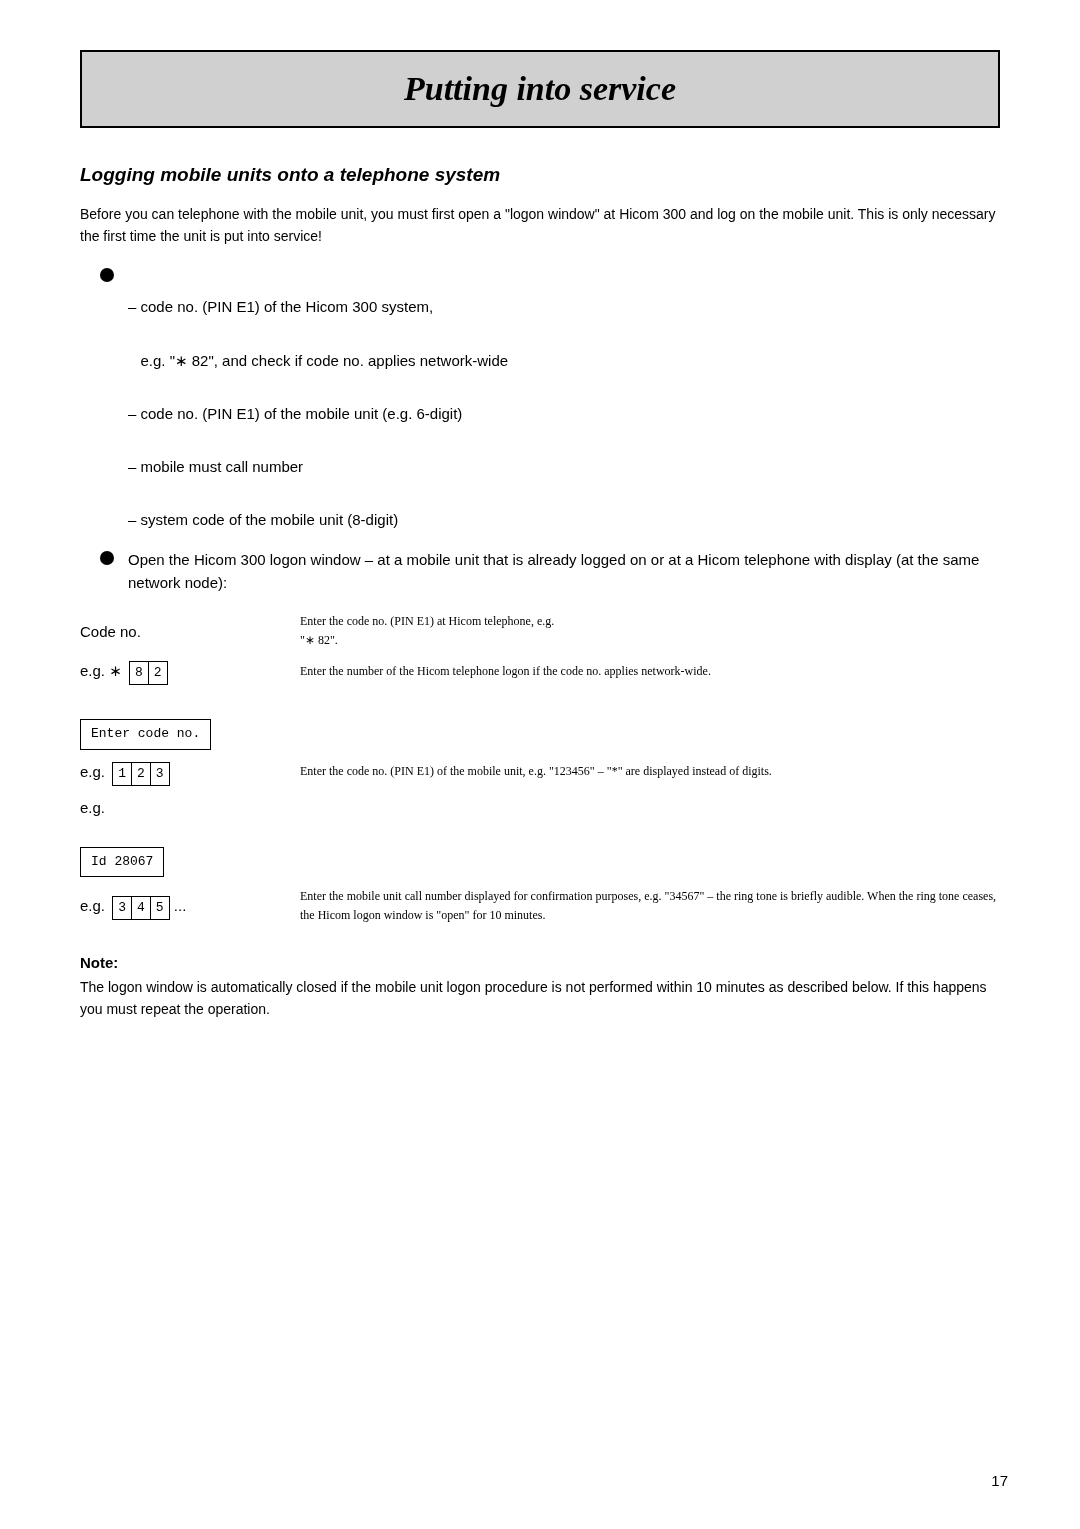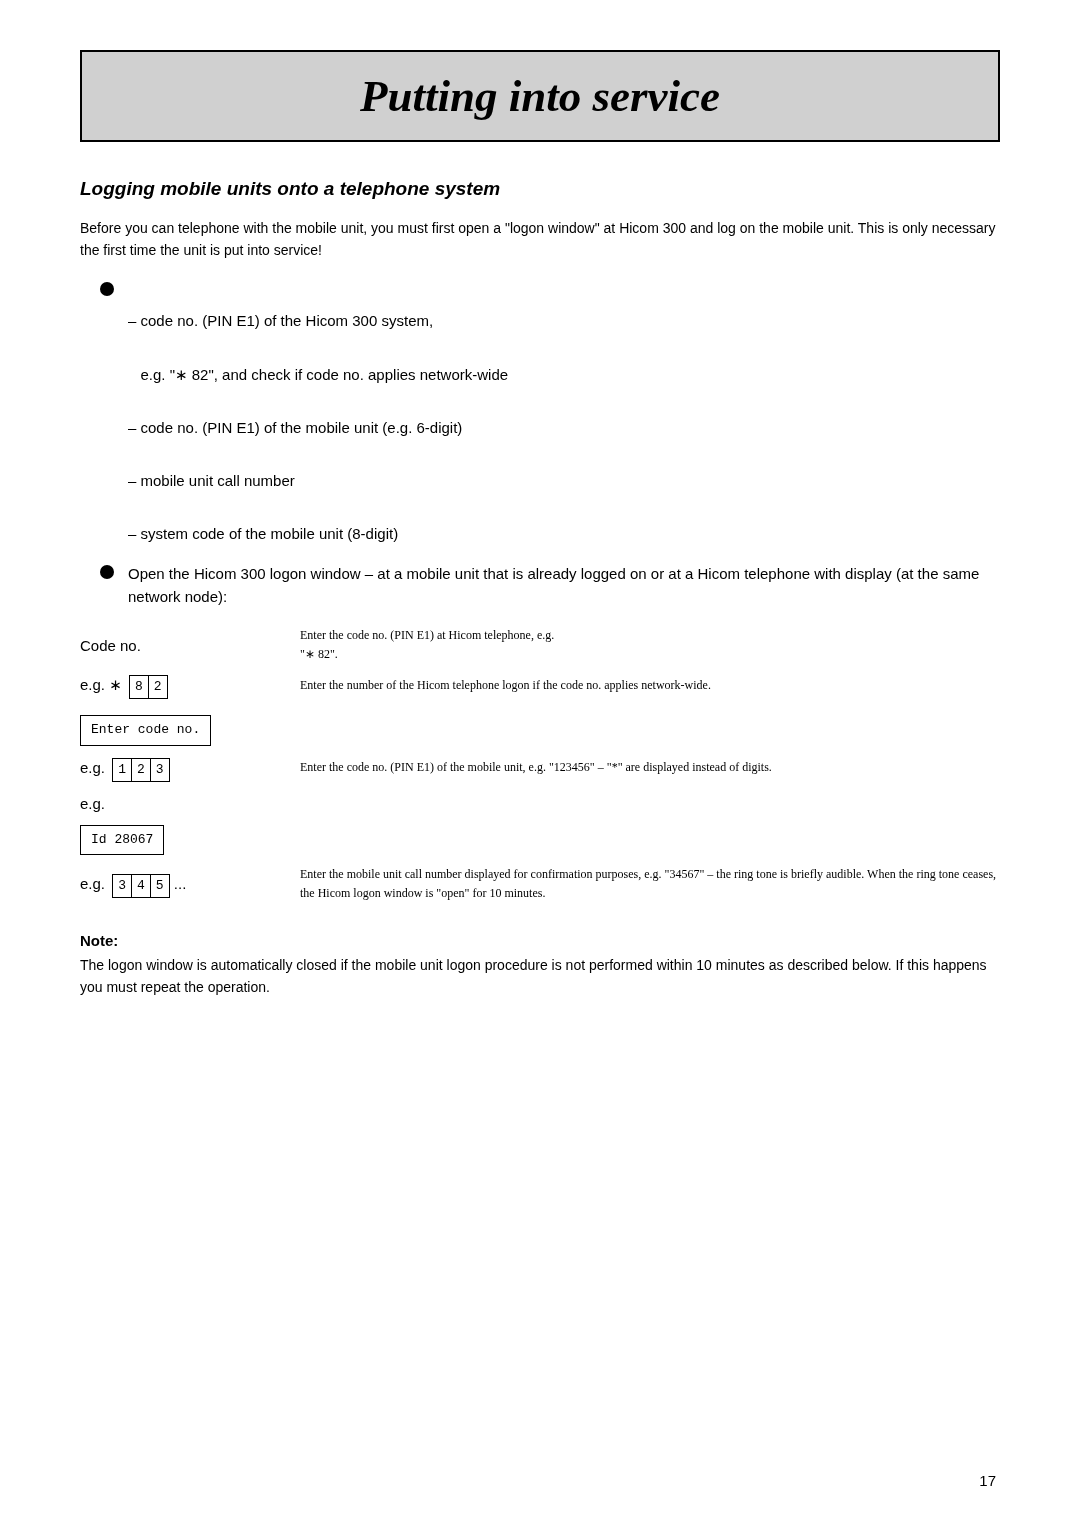--- a/index.html
+++ b/index.html
@@ -29,21 +29,21 @@
     .title-box {
       border: 2px solid #000;
       background: #d0d0d0;
       padding: 18px 40px;
       margin-bottom: 36px;
       text-align: center;
     }
 
     .title-text {
       font-family: 'Times New Roman', Times, serif;
-      font-size: 45px;
+      font-size: 34px;
       font-weight: bold;
       font-style: italic;
       color: #000;
     }
 
     .section-heading {
       font-family: Arial, Helvetica, sans-serif;
       font-size: 19px;
       font-weight: bold;
       font-style: italic;
@@ -119,21 +119,21 @@
       line-height: 1.55;
       font-family: Liberation Serif, serif;
     }
 
     .display-box-large {
       display: inline-block;
       border: 1.5px solid #000;
       font-family: 'Courier New', Courier, monospace;
       font-size: 13px;
       padding: 4px 10px;
-      margin-top: 6px;
+      margin-top: 24px;
       background: #fff;
     }
 
     .eg-label {
       font-size: 15px;
       line-height: 1.55;
     }
 
     .note-section {
       margin-top: 30px;
@@ -141,21 +141,21 @@
 
     .note-bold {
       font-weight: bold;
       font-size: 15px;
       margin-bottom: 6px;
     }
 
     .page-number {
       position: absolute;
       bottom: 40px;
-      right: 84px;
+      right: 72px;
       font-size: 15px;
       color: #000;
     }
 
     .inline-block-cells {
       display: inline-flex;
       align-items: center;
     }
 
     .cell {
@@ -186,21 +186,21 @@
   <div class="body-text">Before you can telephone with the mobile unit, you must first open a "logon window" at Hicom 300 and log on the mobile unit. This is only necessary the first time the unit is put into service!</div>
 
   <ul class="bullet-list">
     <li>
       <span class="bullet-dot"></span>
       <div class="bullet-content">
         <ul class="sub-list">
           <li>– code no. (PIN E1) of the Hicom 300 system,</li>
           <li>&nbsp;&nbsp; e.g. "∗ 82", and check if code no. applies network-wide</li>
           <li>– code no. (PIN E1) of the mobile unit (e.g. 6-digit)</li>
-          <li>– mobile unit call number</li>
+          <li>– mobile must call number</li>
           <li>– system code of the mobile unit (8-digit)</li>
         </ul>
       </div>
     </li>
     <li>
       <span class="bullet-dot"></span>
       <div class="bullet-content">
         <span>Open the Hicom 300 logon window – at a mobile unit that is already logged on or at a Hicom telephone with display (at the same network node):</span>
       </div>
     </li>

